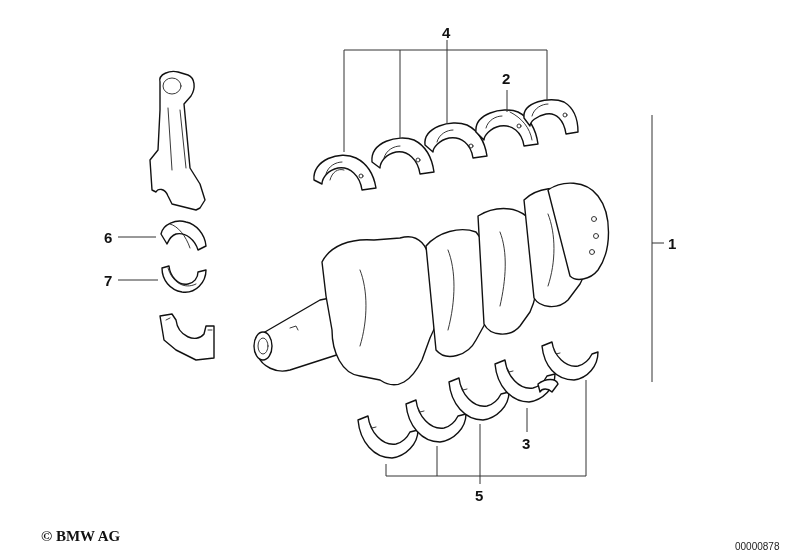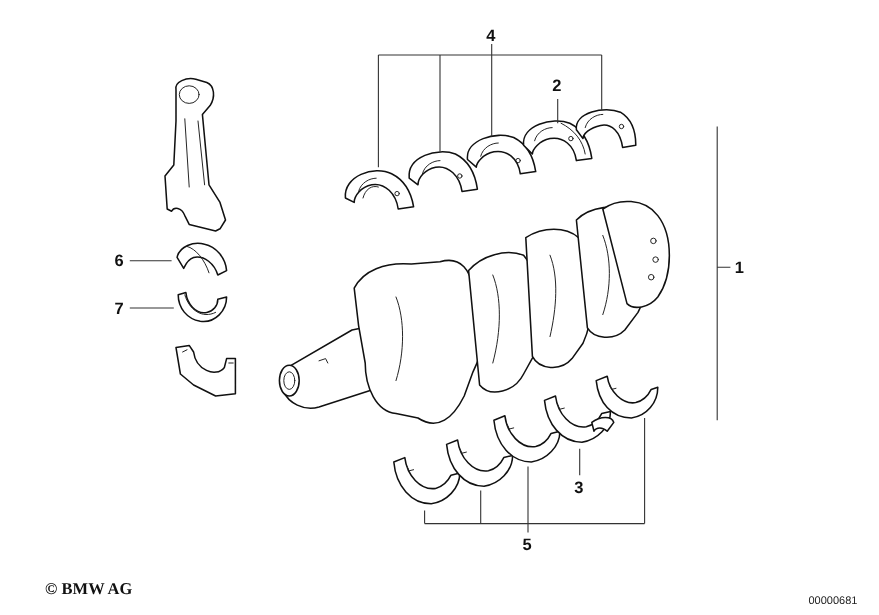--- a/index.html
+++ b/index.html
@@ -105,13 +105,13 @@
 
 <div class="callout" style="left:442px;top:25px;">4</div>
 <div class="callout" style="left:502px;top:71px;">2</div>
 <div class="callout" style="left:668px;top:236px;">1</div>
 <div class="callout" style="left:104px;top:230px;">6</div>
 <div class="callout" style="left:104px;top:273px;">7</div>
 <div class="callout" style="left:522px;top:436px;">3</div>
 <div class="callout" style="left:475px;top:488px;">5</div>
 
 <div class="footer-left">© BMW AG</div>
-<div class="footer-right">00000681</div>
+<div class="footer-right">00000878</div>
 
 </body></html>

